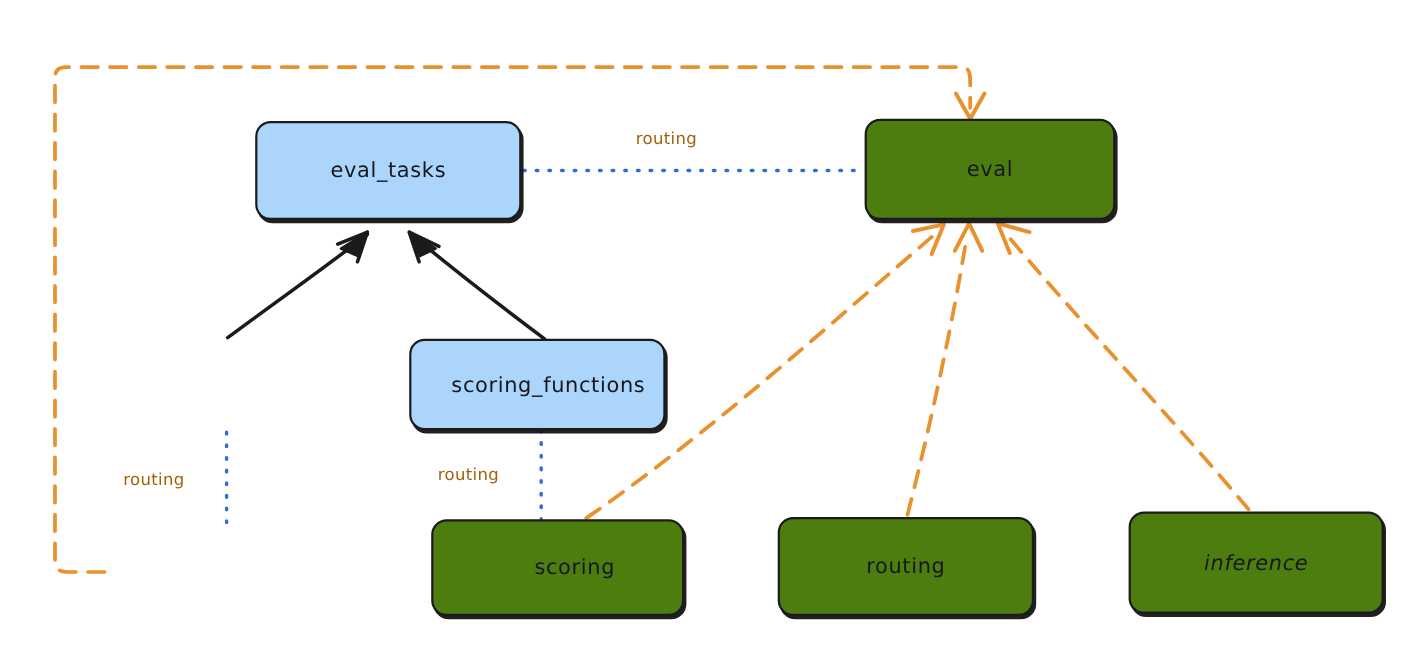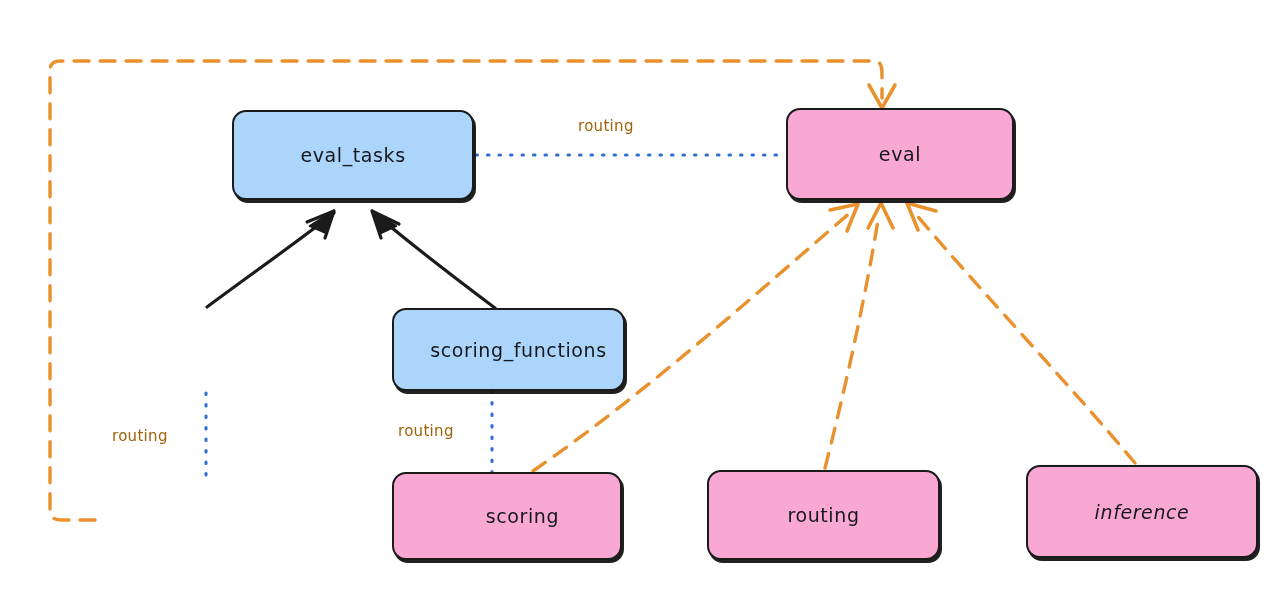--- a/index.html
+++ b/index.html
@@ -26,21 +26,21 @@
     position: absolute;
     box-sizing: border-box;
     border: 2.6px solid #1b1b1b;
     border-radius: 14px;
     display: flex;
     align-items: center;
     justify-content: center;
     box-shadow: 2px 3px 0 0 rgba(20,20,20,0.95);
   }
   .node.blue { background: #abd5fb; }
-  .node.green { background: #f9a8d4; }
+  .node.green { background: #4d7c0f; }
   .node-label {
     font-family: "DejaVu Sans", sans-serif;
     font-size: 19px;
     color: #16181d;
     letter-spacing: 0.6px;
     white-space: nowrap;
     text-align: right;
   }
   .edge-label {
     position: absolute;
@@ -107,21 +107,21 @@
 
   <div class="node blue" style="left:232px; top:110px; width:242px; height:90px;">
     <span class="node-label">eval_tasks</span>
   </div>
 
   <div class="node green" style="left:786px; top:108px; width:228px; height:92px;">
     <span class="node-label">eval</span>
   </div>
 
 
-  <div class="node blue" style="left:392px; top:308px; width:233px; height:83px;padding-left:20px;">
+  <div class="node blue" style="left:372px; top:308px; width:233px; height:83px;padding-left:20px;">
     <span class="node-label">scoring_functions</span>
   </div>
 
 
   <div class="node green" style="left:392px; top:472px; width:230px; height:88px;padding-left:31px;">
     <span class="node-label">scoring</span>
   </div>
 
   <div class="node green" style="left:707px; top:470px; width:233px; height:90px;">
     <span class="node-label">routing</span>

